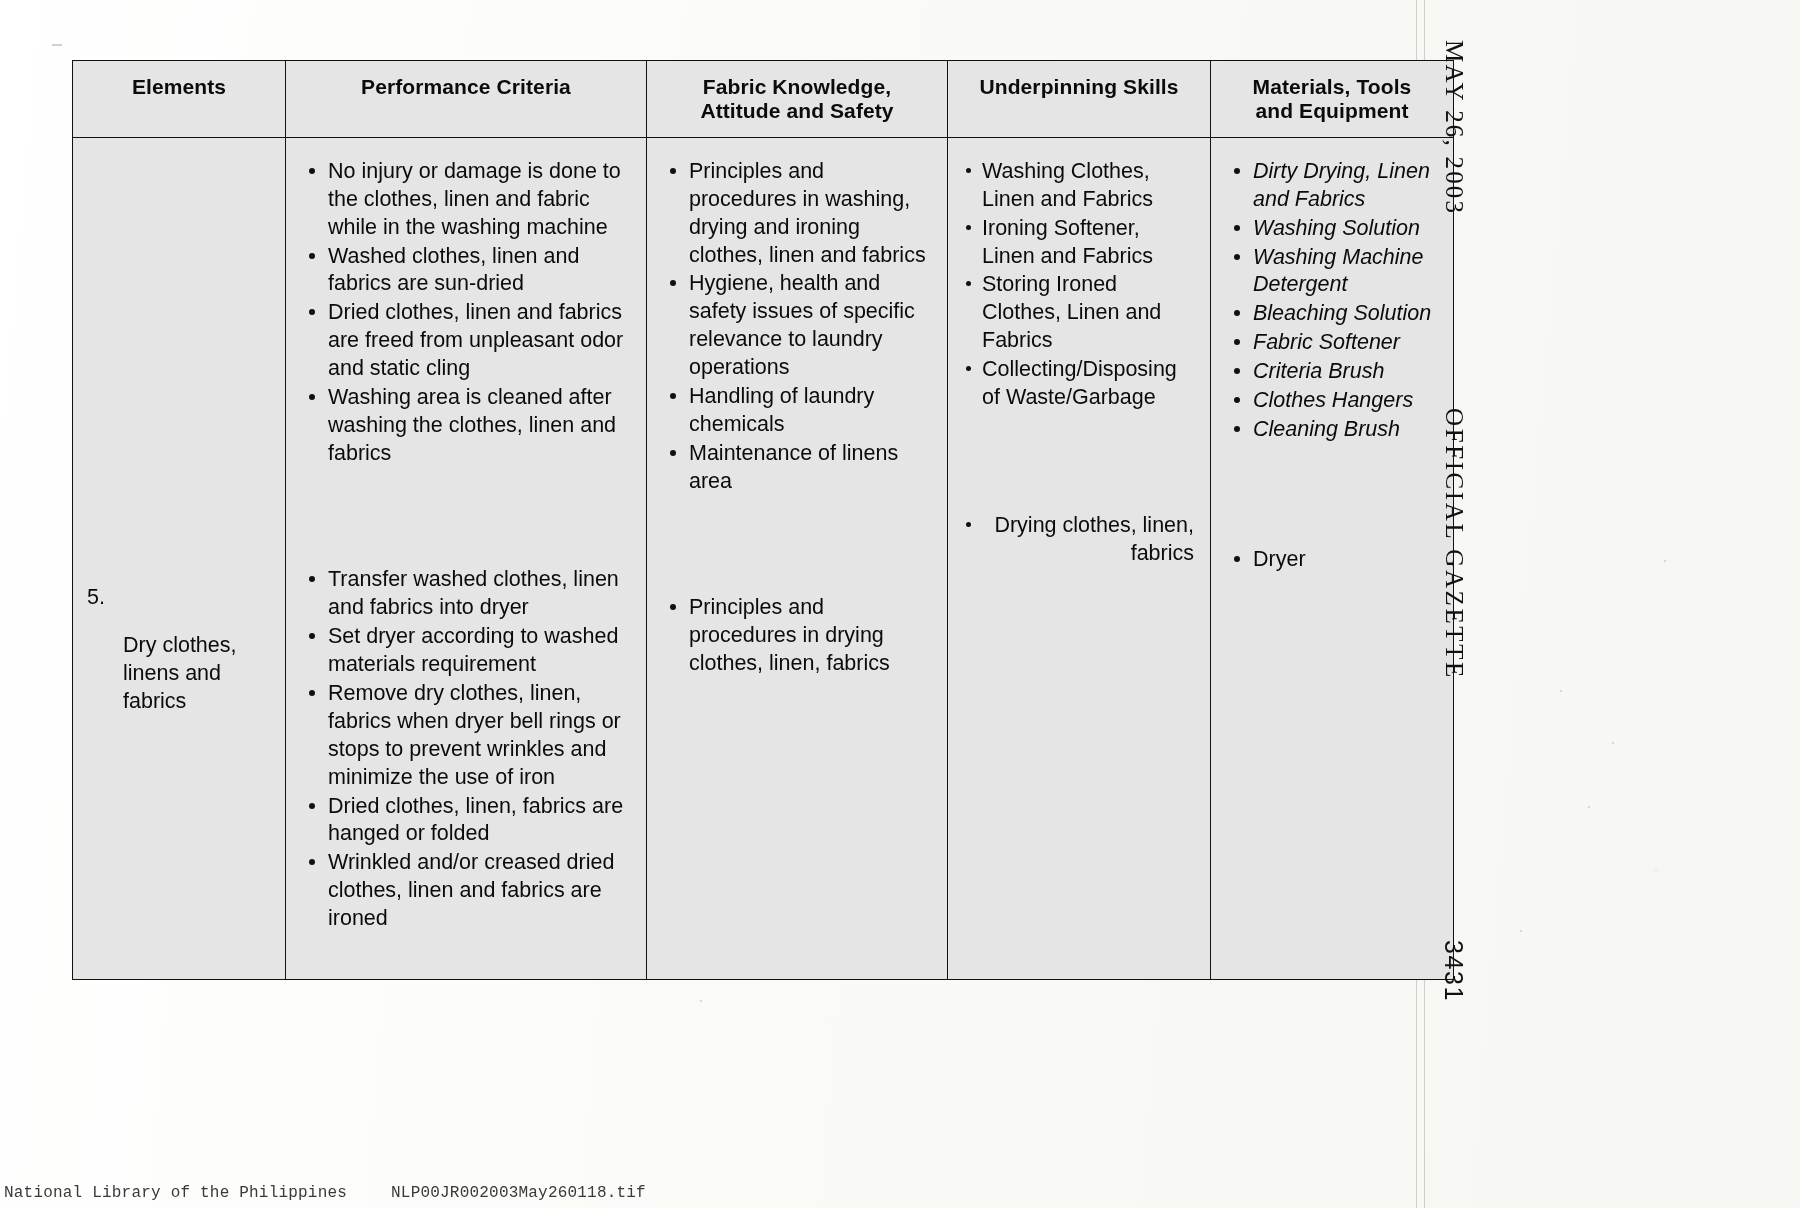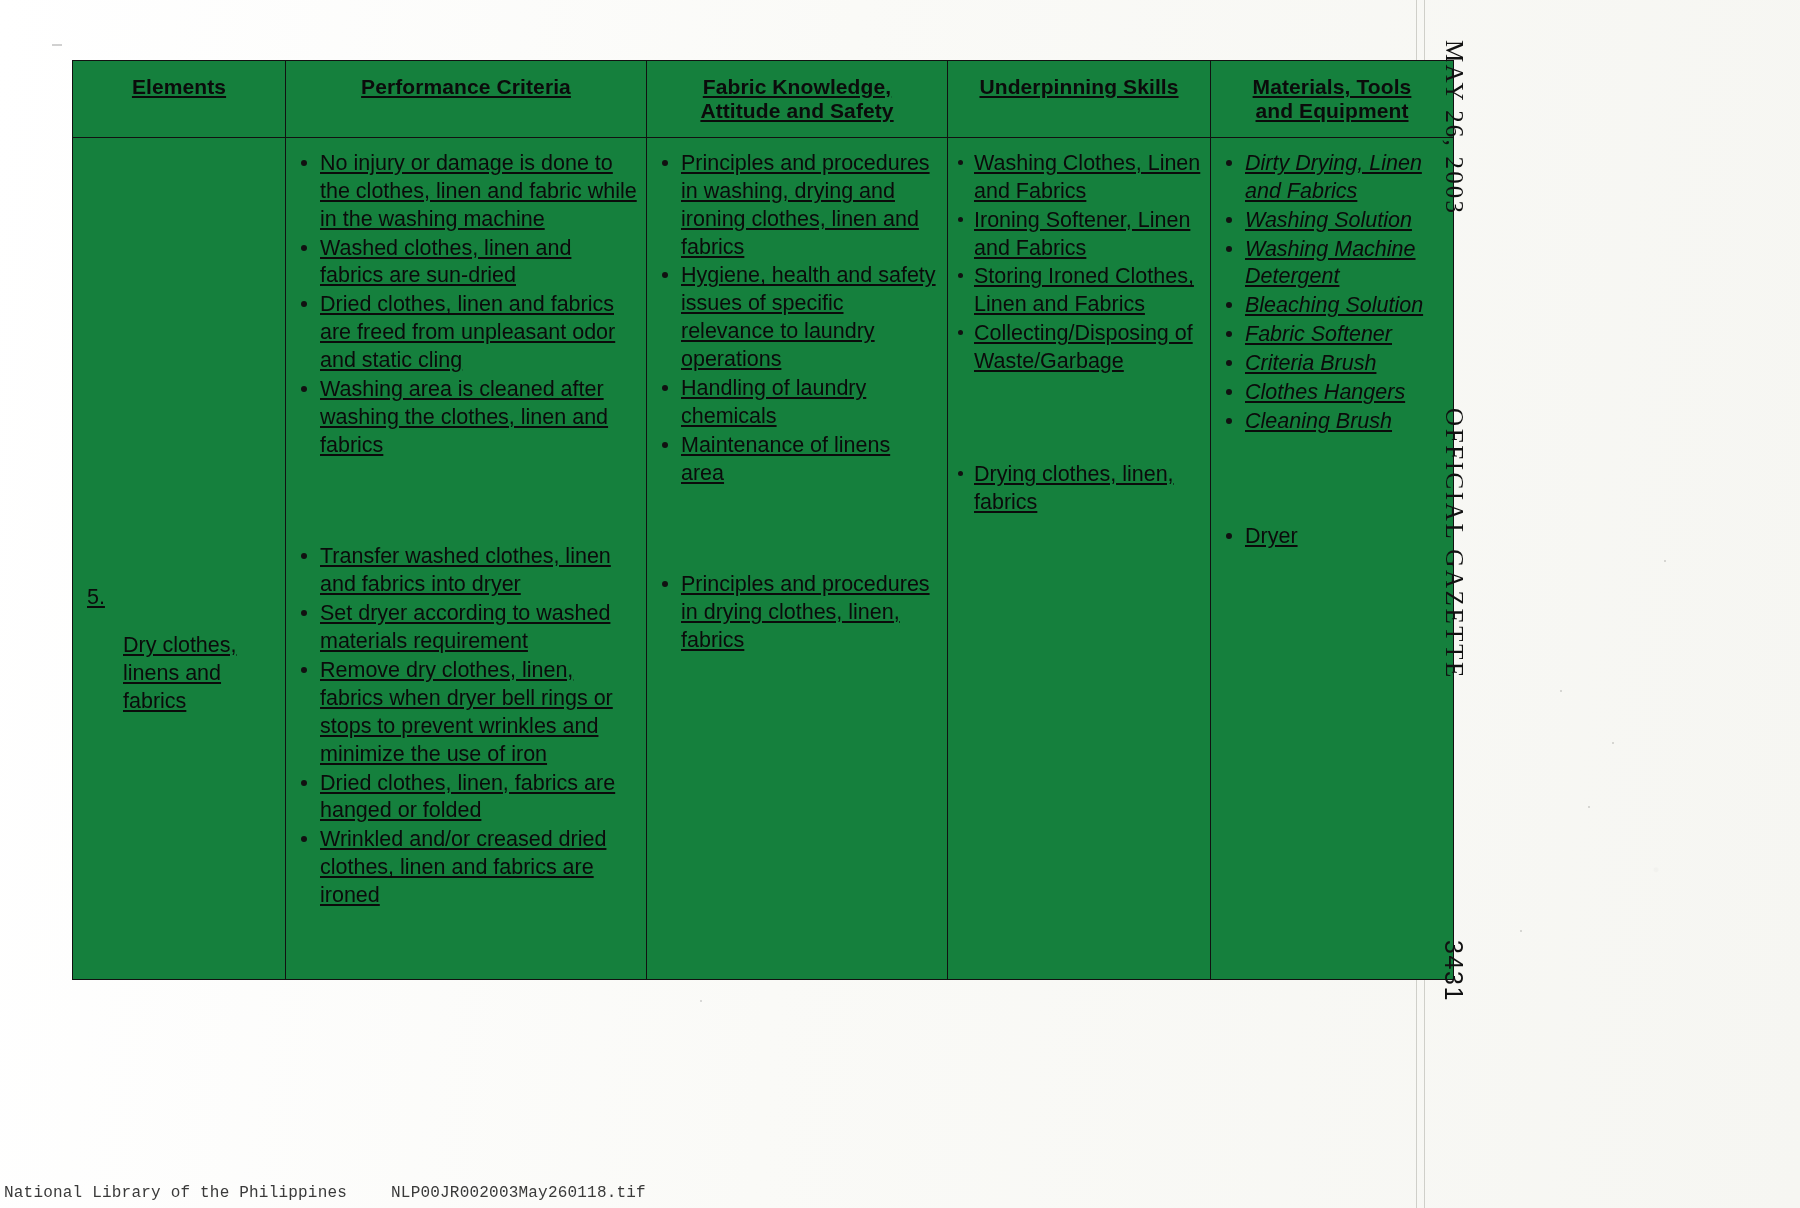--- a/index.html
+++ b/index.html
@@ -30,22 +30,21 @@
   
   .table-wrap{
     position:absolute;
     left:72px;top:60px;
     width:1316px;height:920px;
   }
   table.gz{
     border-collapse:collapse;
     width:100%;height:100%;
     table-layout:fixed;
-    background:#15803d;
-    text-decoration:underline;
+    background:#e5e5e5;
   }
   table.gz th, table.gz td{
     border:1.6px solid #111;
     vertical-align:top;
     padding:0;
   }
   table.gz th{
     text-align:center;
     font-weight:bold;
     font-size:21px;
@@ -58,21 +57,21 @@
   .c3{width:288px;}
   .c4{width:250px;}
   .c5{width:230px;}
 
   
   .cellpad{padding:10px 8px 14px 8px;}
   .cellpad-top{padding-top:12px;}
 
   ul.bl{
     list-style:none;
-    margin:0;padding:0;
+    margin:8px;padding:0;
   }
   ul.bl > li{
     position:relative;
     font-size:21.5px;
     line-height:1.30;
     margin:0 0 1px 0;
     padding-left:26px;
   }
   ul.bl > li:before{
     content:"";
@@ -228,21 +227,21 @@
 
           <td class="c4">
             <div class="cellpad cellpad-top">
               <ul class="bl tight">
                 <li>Washing Clothes, Linen and Fabrics</li>
                 <li>Ironing Softener, Linen and Fabrics</li>
                 <li>Storing Ironed Clothes, Linen and Fabrics</li>
                 <li>Collecting/Disposing of Waste/Garbage</li>
               </ul>
             </div>
-            <div class="cellpad" style="padding-top:70px;">
+            <div class="cellpad" style="padding-top:70px;text-align:right;">
               <ul class="bl tight">
                 <li>Drying clothes, linen, fabrics</li>
               </ul>
             </div>
           </td>
 
           <td class="c5">
             <div class="cellpad cellpad-top">
               <ul class="bl ital">
                 <li>Dirty Drying, Linen and Fabrics</li>

